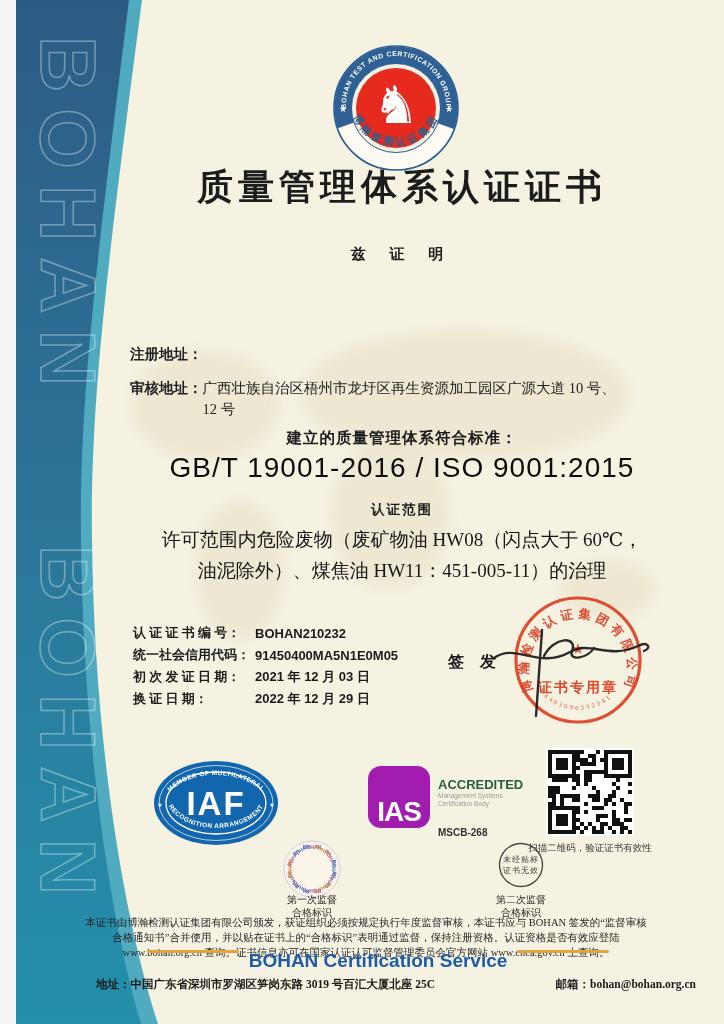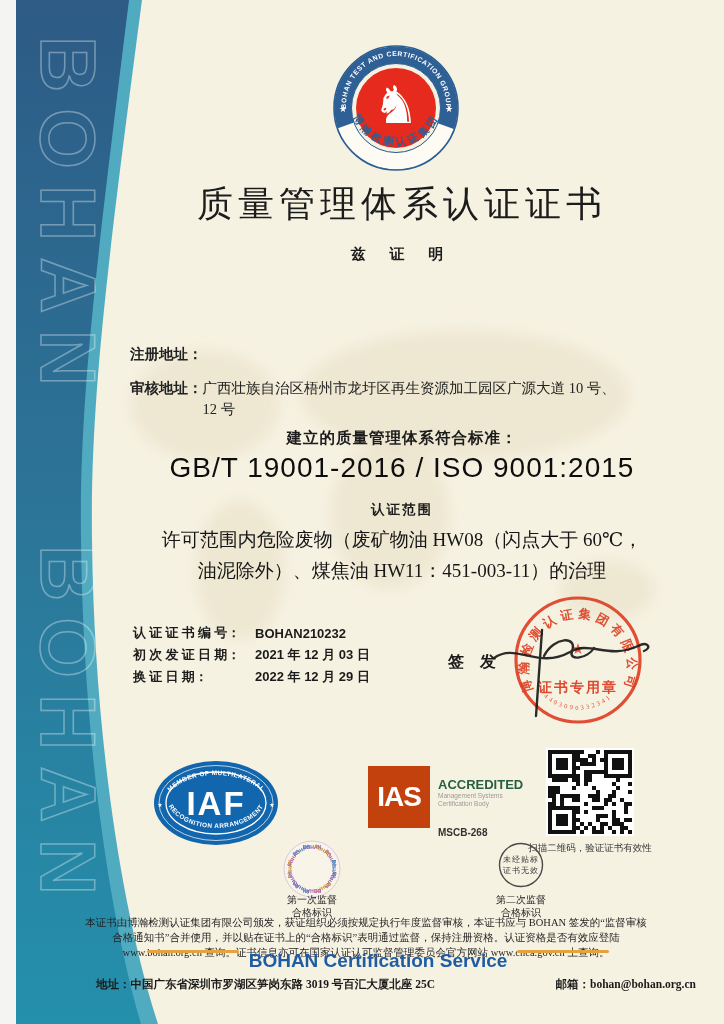--- a/index.html
+++ b/index.html
@@ -10,21 +10,21 @@
   #edge-left{left:0;top:0;width:16px;height:1024px;background:#f4f5f2;border-right:1px solid #e2e4e2;z-index:0;}
   
   #band{left:0;top:0;z-index:1;}
   .watermark{z-index:2;writing-mode:vertical-lr;text-orientation:sideways;
      font-family:"Liberation Sans",sans-serif;font-weight:bold;font-size:78px;letter-spacing:16px;
      color:transparent;-webkit-text-stroke:1.5px rgba(235,244,248,.38);}
   
   .blob{background:#e8dfc6;border-radius:50%;filter:blur(7px);opacity:.55;z-index:2;}
   .content{z-index:3;}
   
-  #title{left:112px;top:180px;width:580px;text-align:center;font-size:36px;font-weight:normal;letter-spacing:5px;}
+  #title{left:112px;top:163px;width:580px;text-align:center;font-size:36px;font-weight:bold;letter-spacing:5px;}
   #certify{left:112px;top:245px;width:580px;text-align:center;font-size:15px;font-weight:bold;letter-spacing:10px;}
   #company{left:112px;top:276px;width:580px;text-align:center;font-size:27px;letter-spacing:3px;color:#111;}
   
   #addresses{left:130px;top:344px;width:552px;font-size:14.5px;line-height:21px;color:#222;}
   .addr-row{display:flex;margin-bottom:13px;}
   .addr-label{font-weight:bold;white-space:nowrap;}
   
   #std-heading{left:112px;top:428px;width:580px;text-align:center;font-size:15.5px;font-weight:bold;letter-spacing:1px;}
   #std-code{left:112px;top:452px;width:580px;text-align:center;font-size:28px;font-weight:normal;letter-spacing:1px;
             font-family:"Liberation Sans","DejaVu Sans",sans-serif;color:#0d0d0d;}
@@ -34,21 +34,21 @@
   #details{left:133px;top:622px;width:330px;}
   .d-row{display:flex;height:22px;align-items:center;}
   .d-label{width:122px;font-size:13px;font-weight:bold;white-space:nowrap;}
   .d-value{font-family:"Liberation Sans","DejaVu Sans",sans-serif;font-weight:bold;font-size:13px;color:#1a1a1a;white-space:nowrap;}
   #sign-label{left:448px;top:652px;font-size:16px;font-weight:bold;letter-spacing:6px;}
   
   #seal{left:486px;top:586px;}
   
   #iaf{left:150px;top:758px;}
   #ias{left:368px;top:766px;display:flex;gap:8px;}
-  #ias-box{width:62px;height:62px;background:#c2410c;border-radius:0;display:flex;align-items:center;justify-content:center;}
+  #ias-box{width:62px;height:62px;background:#a21caf;border-radius:13px;display:flex;align-items:flex-end;justify-content:center;}
   #ias-box span{color:#fff;font-family:"Liberation Sans",sans-serif;font-weight:bold;font-size:28px;letter-spacing:-1px;}
   #ias-right{padding-top:11px;font-family:"Liberation Sans",sans-serif;}
   #ias-accredited{color:#275f43;font-weight:bold;font-size:13px;}
   .ias-sub{font-size:6.5px;color:#999;line-height:7.5px;}
   #ias-code{font-weight:bold;font-size:10px;color:#333;margin-top:20px;}
   
   #qr{left:546px;top:748px;}
   #qr-caption{left:508px;top:842px;width:164px;text-align:center;font-size:9.5px;color:#333;}
   
   #sticker1{left:281px;top:838px;}
@@ -125,27 +125,31 @@
         <span>12 号</span>
       </span>
     </div>
   </div>
 
   <div id="std-heading" class="abs content">建立的质量管理体系符合标准：</div>
   <div id="std-code" class="abs content">GB/T 19001-2016 / ISO 9001:2015</div>
   <div id="scope-label" class="abs content">认证范围</div>
   <div id="scope" class="abs content">
     <div>许可范围内危险废物（废矿物油 HW08（闪点大于 60℃，</div>
-    <div>油泥除外）、煤焦油 HW11：451-003-11）的治理</div>
+    <div>油泥除外）、煤焦油 HW11：451-005-11）的治理</div>
   </div>
 
   <div id="details" class="abs content">
     <div class="d-row">
       <span class="d-label">认 证 证 书 编 号：</span>
       <span class="d-value">BOHAN210232</span>
+    </div>
+    <div class="d-row">
+      <span class="d-label">统一社会信用代码：</span>
+      <span class="d-value">91450400MA5N1E0M05</span>
     </div>
     <div class="d-row">
       <span class="d-label">初 次 发 证 日 期：</span>
       <span class="d-value">2021 年 12 月 03 日</span>
     </div>
     <div class="d-row">
       <span class="d-label">换  证  日  期：</span>
       <span class="d-value">2022 年 12 月 29 日</span>
     </div>
   </div>

